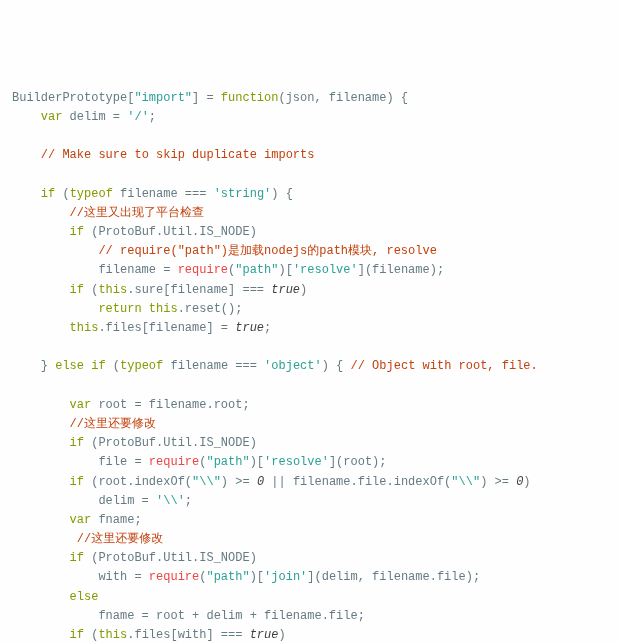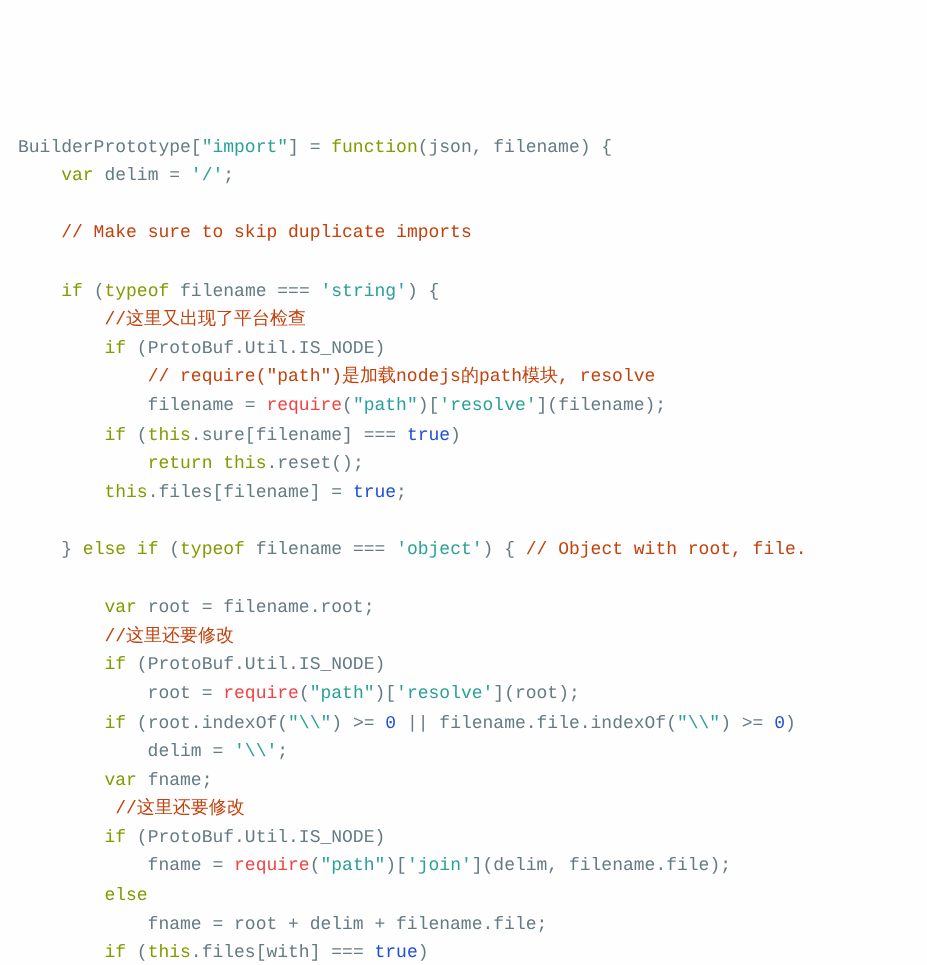--- a/index.html
+++ b/index.html
@@ -11,21 +11,21 @@
       padding: 12px;
       color: #657b83;
       white-space: pre;
     }
     .code-block { display: block; }
     .t-default { color: #657b83; }
     .t-keyword { color: #859900; font-family: Liberation Mono, monospace; }
     .t-string { color: #2aa198; }
     .t-comment { color: #c2410c; }
     .t-builtin { color: #ef4444; }
-    .t-number { color: #1d4ed8; }
+    .t-number { color: #404040; font-style: italic; }
   </style>
 </head>
 <body>
 
 
 
 <div class="code-block" id="code-root"><span class="t-default">BuilderPrototype[</span><span class="t-string">"import"</span><span class="t-default">] = </span><span class="t-keyword">function</span><span class="t-default">(json, filename) {</span>
 <span class="t-default">    </span><span class="t-keyword">var</span><span class="t-default"> delim = </span><span class="t-string">'/'</span><span class="t-default">;</span>
 <span class="t-default"></span>
 <span class="t-default">    </span><span class="t-comment">// Make sure to skip duplicate imports</span>
@@ -37,27 +37,27 @@
 <span class="t-default">            filename = </span><span class="t-builtin">require</span><span class="t-default">(</span><span class="t-string">"path"</span><span class="t-default">)[</span><span class="t-string">'resolve'</span><span class="t-default">](filename);</span>
 <span class="t-default">        </span><span class="t-keyword">if</span><span class="t-default"> (</span><span class="t-keyword">this</span><span class="t-default">.sure[filename] === </span><span class="t-number">true</span><span class="t-default">)</span>
 <span class="t-default">            </span><span class="t-keyword">return</span><span class="t-default"> </span><span class="t-keyword">this</span><span class="t-default">.reset();</span>
 <span class="t-default">        </span><span class="t-keyword">this</span><span class="t-default">.files[filename] = </span><span class="t-number">true</span><span class="t-default">;</span>
 <span class="t-default"></span>
 <span class="t-default">    } </span><span class="t-keyword">else</span><span class="t-default"> </span><span class="t-keyword">if</span><span class="t-default"> (</span><span class="t-keyword">typeof</span><span class="t-default"> filename === </span><span class="t-string">'object'</span><span class="t-default">) { </span><span class="t-comment">// Object with root, file.</span>
 <span class="t-default"></span>
 <span class="t-default">        </span><span class="t-keyword">var</span><span class="t-default"> root = filename.root;</span>
 <span class="t-default">        </span><span class="t-comment">//这里还要修改</span>
 <span class="t-default">        </span><span class="t-keyword">if</span><span class="t-default"> (ProtoBuf.Util.IS_NODE)</span>
-<span class="t-default">            root = </span><span class="t-builtin">require</span><span class="t-default">(</span><span class="t-string">"path"</span><span class="t-default">)[</span><span class="t-string">'resolve'</span><span class="t-default">](root);</span>
+<span class="t-default">            file = </span><span class="t-builtin">require</span><span class="t-default">(</span><span class="t-string">"path"</span><span class="t-default">)[</span><span class="t-string">'resolve'</span><span class="t-default">](root);</span>
 <span class="t-default">        </span><span class="t-keyword">if</span><span class="t-default"> (root.indexOf(</span><span class="t-string">"\\"</span><span class="t-default">) &gt;= </span><span class="t-number">0</span><span class="t-default"> || filename.file.indexOf(</span><span class="t-string">"\\"</span><span class="t-default">) &gt;= </span><span class="t-number">0</span><span class="t-default">)</span>
 <span class="t-default">            delim = </span><span class="t-string">'\\'</span><span class="t-default">;</span>
 <span class="t-default">        </span><span class="t-keyword">var</span><span class="t-default"> fname;</span>
 <span class="t-default">         </span><span class="t-comment">//这里还要修改</span>
 <span class="t-default">        </span><span class="t-keyword">if</span><span class="t-default"> (ProtoBuf.Util.IS_NODE)</span>
-<span class="t-default">            fname = </span><span class="t-builtin">require</span><span class="t-default">(</span><span class="t-string">"path"</span><span class="t-default">)[</span><span class="t-string">'join'</span><span class="t-default">](delim, filename.file);</span>
+<span class="t-default">            with = </span><span class="t-builtin">require</span><span class="t-default">(</span><span class="t-string">"path"</span><span class="t-default">)[</span><span class="t-string">'join'</span><span class="t-default">](delim, filename.file);</span>
 <span class="t-default">        </span><span class="t-keyword">else</span>
 <span class="t-default">            fname = root + delim + filename.file;</span>
 <span class="t-default">        </span><span class="t-keyword">if</span><span class="t-default"> (</span><span class="t-keyword">this</span><span class="t-default">.files[with] === </span><span class="t-number">true</span><span class="t-default">)</span>
 
 
 <span class="t-default"></span>
 
 
 </div>
 

